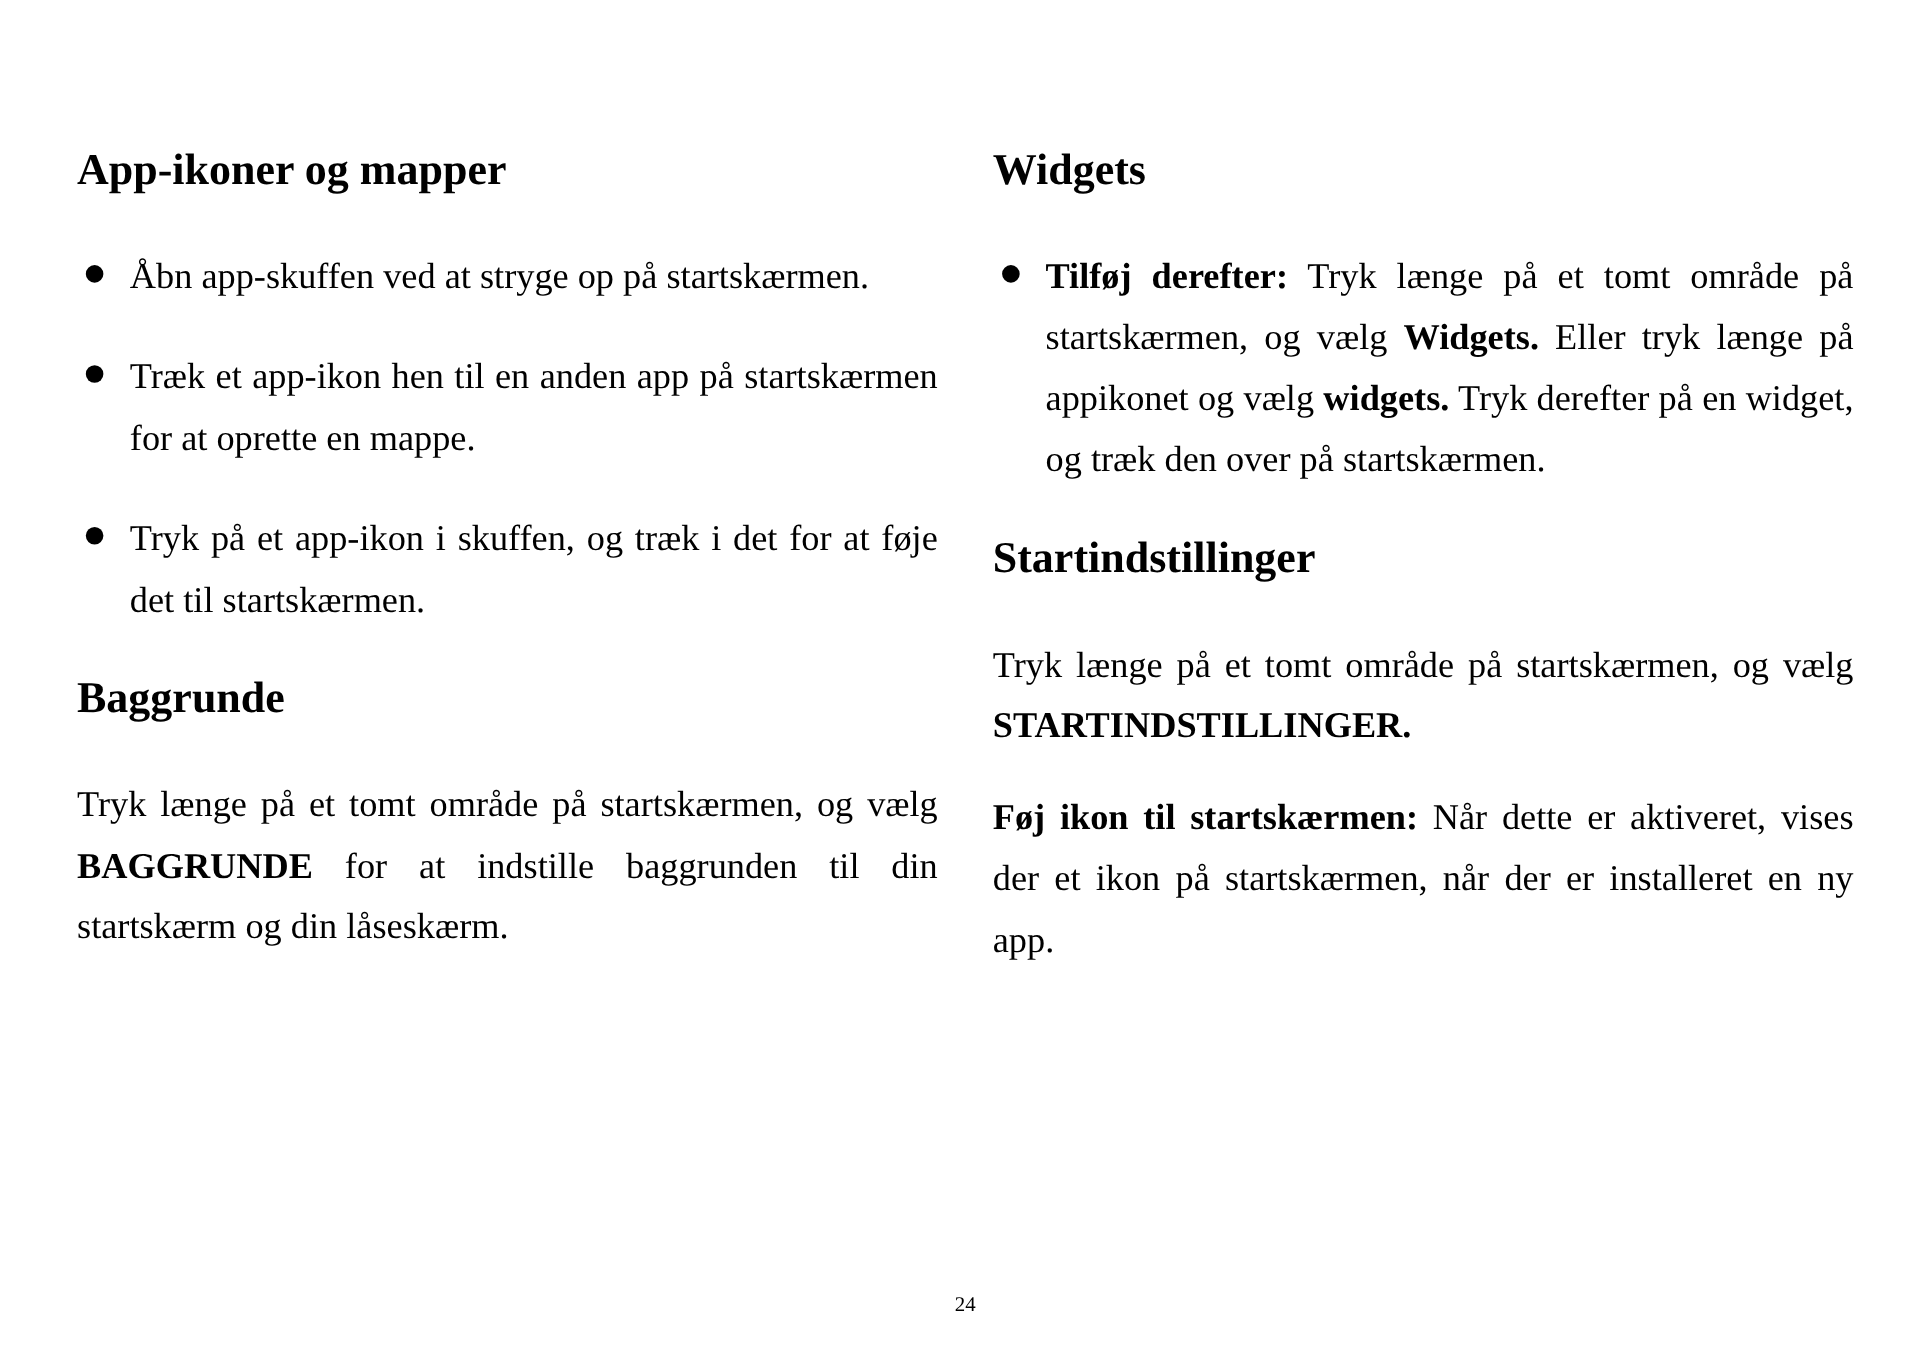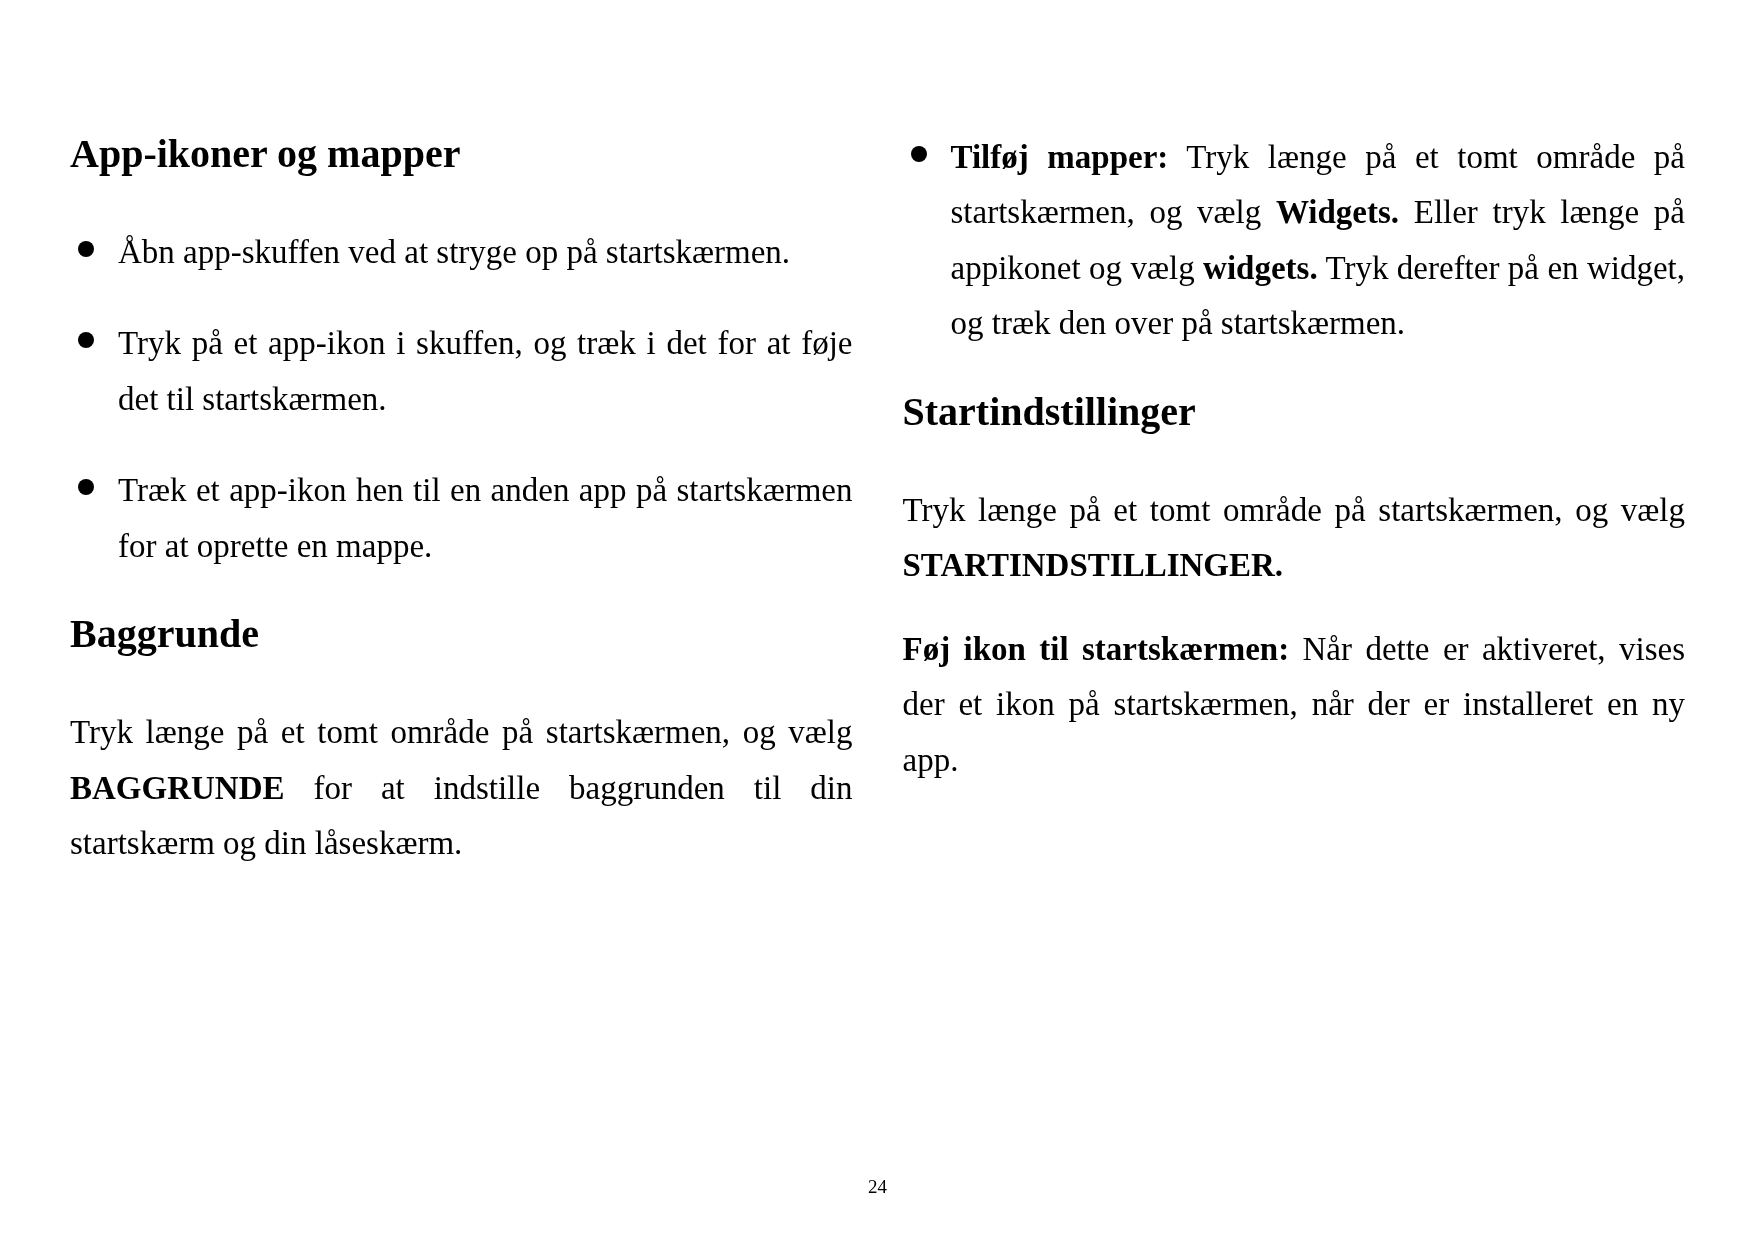--- a/index.html
+++ b/index.html
@@ -72,36 +72,37 @@
 </head>
 <body>
 
 <div class="page">
 
   <div class="col">
     <h2>App-ikoner og mapper</h2>
 
     <ul>
       <li>Åbn app-skuffen ved at stryge op på startskærmen.</li>
+      <li>Træk et app-ikon hen til en anden app på startskærmen for at oprette en mappe.</li>
       <li>Tryk på et app-ikon i skuffen, og træk i det for at føje det til startskærmen.</li>
-      <li>Træk et app-ikon hen til en anden app på startskærmen for at oprette en mappe.</li>
     </ul>
 
     <h2 class="mt">Baggrunde</h2>
 
     <p class="mix">
       <span>Tryk længe på et tomt område på startskærmen, og vælg </span><span class="b">BAGGRUNDE</span><span> for at indstille baggrunden til din startskærm og din låseskærm.</span>
     </p>
   </div>
 
   <div class="col">
+    <h2>Widgets</h2>
 
     <ul>
       <li class="mix">
-        <span class="b">Tilføj mapper:</span><span> Tryk længe på et tomt område på startskærmen, og vælg  </span><span class="b">Widgets.</span><span> Eller tryk længe på appikonet og vælg </span><span class="b">widgets.</span><span> Tryk derefter på en widget, og træk den over på startskærmen.</span>
+        <span class="b">Tilføj derefter:</span><span> Tryk længe på et tomt område på startskærmen, og vælg  </span><span class="b">Widgets.</span><span> Eller tryk længe på appikonet og vælg </span><span class="b">widgets.</span><span> Tryk derefter på en widget, og træk den over på startskærmen.</span>
       </li>
     </ul>
 
     <h2 class="mt">Startindstillinger</h2>
 
     <p class="mix">
       <span>Tryk længe på et tomt område på startskærmen, og vælg </span><span class="b">STARTINDSTILLINGER.</span>
     </p>
 
     <p class="mix">

